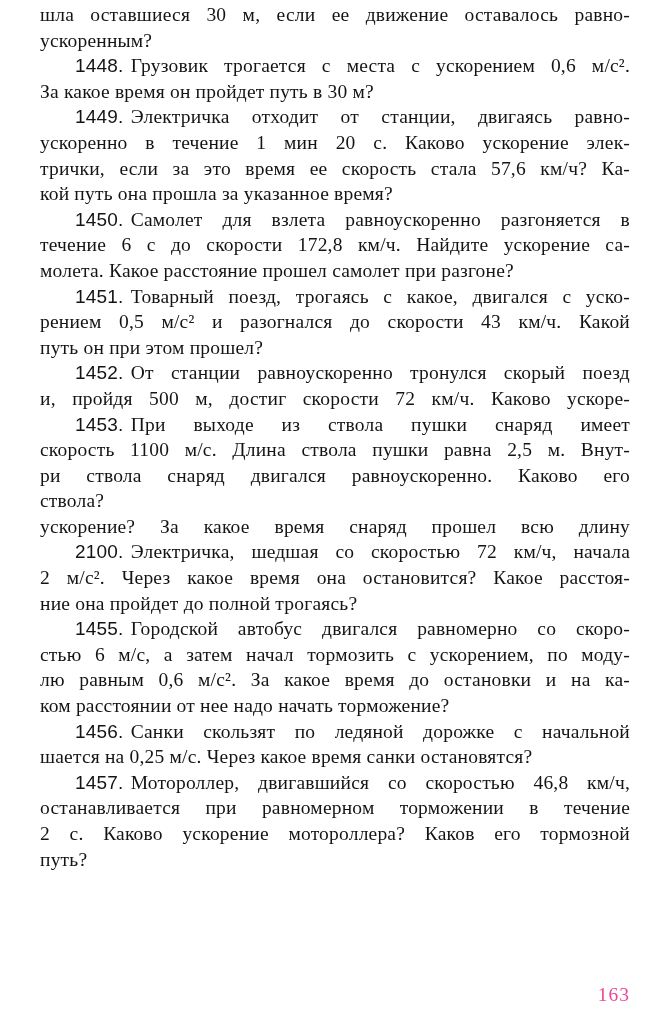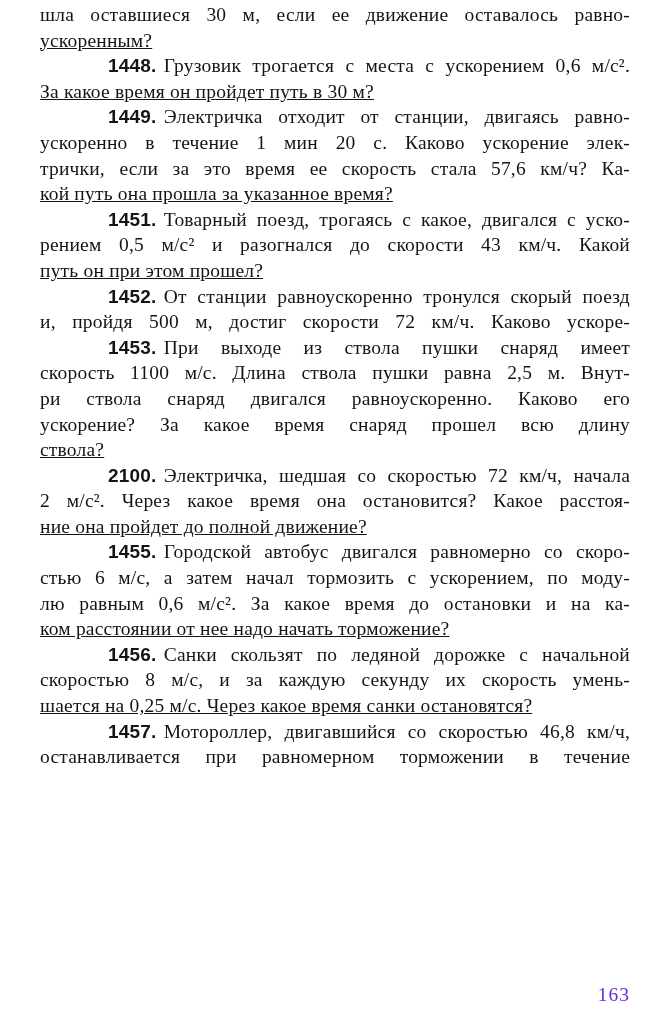--- a/index.html
+++ b/index.html
@@ -29,40 +29,38 @@
     font-size: 19.5px;
     line-height: 25.6px;
     text-align: justify;
     text-align-last: justify;
     text-justify: inter-word;
     white-space: normal;
     letter-spacing: 0.2px;
   }
   .line.last {
     text-align-last: left;
-    text-decoration: underline;
   }
   .line.first {
     padding-left: 35px;
   }
   .num {
     font-family: "Liberation Sans", "DejaVu Sans", sans-serif;
-    font-weight: 700;
+    font-weight: 400;
     font-size: 19px;
     margin-right: 0.38em;
-    margin-left: 33px;
   }
   .page-number {
     position: absolute;
     top: 984px;
     right: 38px;
     font-size: 19.5px;
     letter-spacing: 1px;
     font-family: "Liberation Serif", "DejaVu Serif", serif;
-    color: #6d28d9;
+    color: #ec4899;
   }
 </style>
 </head>
 <body>
 
 <div class="page">
   <div>
       <div class="para">
         <div class="line">шла оставшиеся 30 м, если ее движение оставалось равно-</div>
         <div class="line last">ускоренным?</div>
@@ -71,51 +69,57 @@
         <div class="line first"><b class="num">1448.</b><span>Грузовик трогается с места с ускорением 0,6 м/с².</span></div>
         <div class="line last">За какое время он пройдет путь в 30 м?</div>
       </div>
       <div class="para">
         <div class="line first"><b class="num">1449.</b><span>Электричка отходит от станции, двигаясь равно-</span></div>
         <div class="line">ускоренно в течение 1 мин 20 с. Каково ускорение элек-</div>
         <div class="line">трички, если за это время ее скорость стала 57,6 км/ч? Ка-</div>
         <div class="line last">кой путь она прошла за указанное время?</div>
       </div>
       <div class="para">
+        <div class="line first"><b class="num">1450.</b><span>Самолет для взлета равноускоренно разгоняется в</span></div>
+        <div class="line">течение 6 с до скорости 172,8 км/ч. Найдите ускорение са-</div>
+        <div class="line last">молета. Какое расстояние прошел самолет при разгоне?</div>
+      </div>
+      <div class="para">
         <div class="line first"><b class="num">1451.</b><span>Товарный поезд, трогаясь с какое, двигался с уско-</span></div>
         <div class="line">рением 0,5 м/с² и разогнался до скорости 43 км/ч. Какой</div>
         <div class="line last">путь он при этом прошел?</div>
       </div>
       <div class="para">
         <div class="line first"><b class="num">1452.</b><span>От станции равноускоренно тронулся скорый поезд</span></div>
         <div class="line">и, пройдя 500 м, достиг скорости 72 км/ч. Каково ускоре-</div>
       </div>
       <div class="para">
         <div class="line first"><b class="num">1453.</b><span>При выходе из ствола пушки снаряд имеет</span></div>
         <div class="line">скорость 1100 м/с. Длина ствола пушки равна 2,5 м. Внут-</div>
         <div class="line">ри ствола снаряд двигался равноускоренно. Каково его</div>
+        <div class="line last">ствола?</div>
         <div class="line">ускорение? За какое время снаряд прошел всю длину</div>
-        <div class="line last">ствола?</div>
       </div>
       <div class="para">
         <div class="line first"><b class="num">2100.</b><span>Электричка, шедшая со скоростью 72 км/ч, начала</span></div>
         <div class="line">2 м/с². Через какое время она остановится? Какое расстоя-</div>
-        <div class="line last">ние она пройдет до полной движение?</div>
+        <div class="line last">ние она пройдет до полной трогаясь?</div>
       </div>
       <div class="para">
         <div class="line first"><b class="num">1455.</b><span>Городской автобус двигался равномерно со скоро-</span></div>
         <div class="line">стью 6 м/с, а затем начал тормозить с ускорением, по моду-</div>
         <div class="line">лю равным 0,6 м/с². За какое время до остановки и на ка-</div>
         <div class="line last">ком расстоянии от нее надо начать торможение?</div>
       </div>
       <div class="para">
         <div class="line first"><b class="num">1456.</b><span>Санки скользят по ледяной дорожке с начальной</span></div>
-        <div class="line">скоростью 8 м/с, и за каждую секунду их скорость умень-</div>
         <div class="line last">шается на 0,25 м/с. Через какое время санки остановятся?</div>
       </div>
       <div class="para">
         <div class="line first"><b class="num">1457.</b><span>Мотороллер, двигавшийся со скоростью 46,8 км/ч,</span></div>
         <div class="line">останавливается при равномерном торможении в течение</div>
+        <div class="line">2 с. Каково ускорение мотороллера? Каков его тормозной</div>
+        <div class="line last">путь?</div>
       </div>
     </div>
 </div>
 
 <div class="page-number">163</div>
 
 </body></html>

